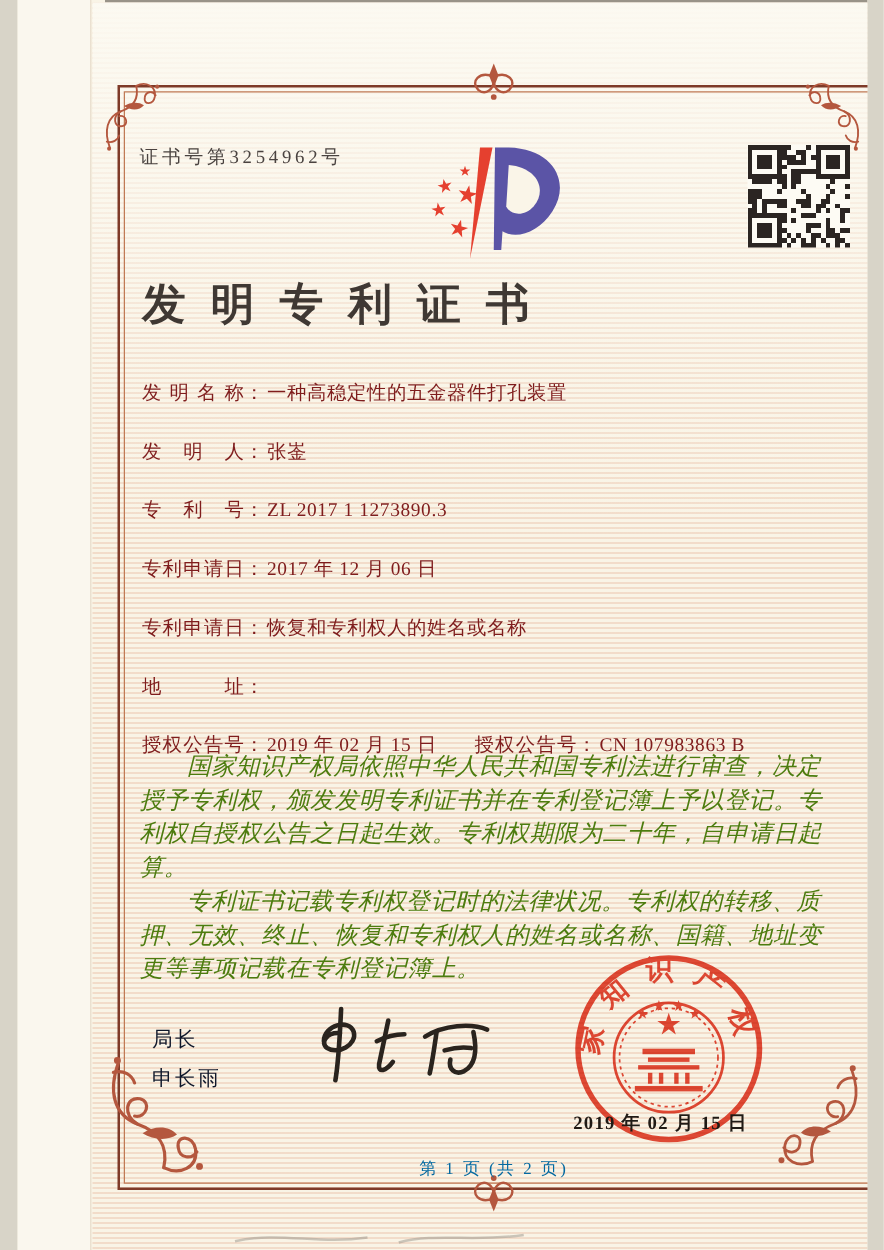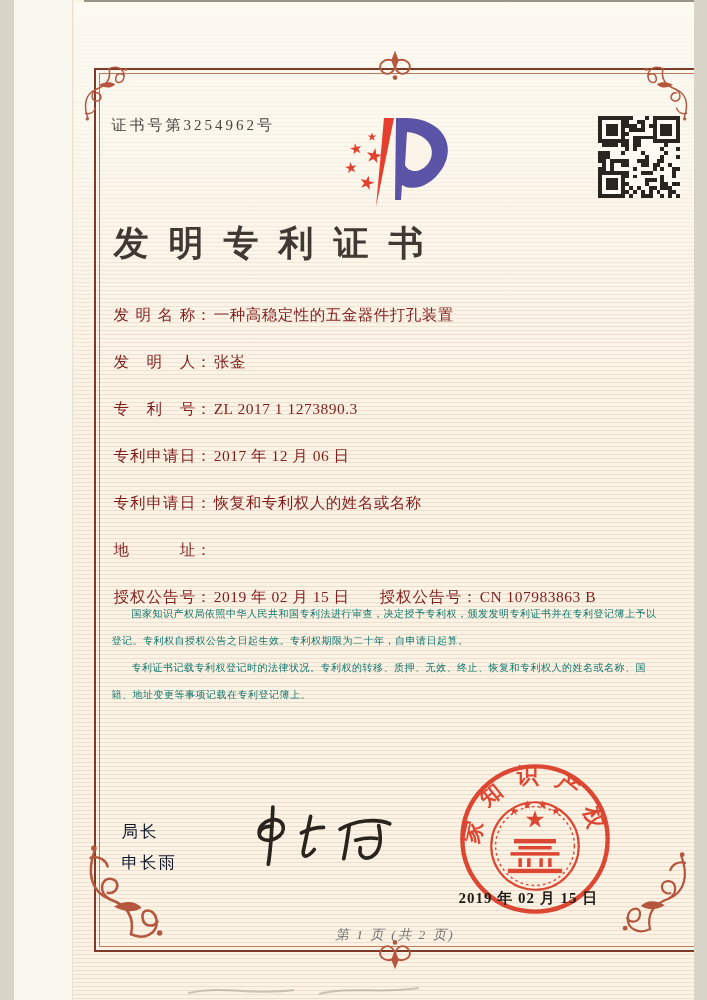--- a/index.html
+++ b/index.html
@@ -21,27 +21,27 @@
   .qr{position:absolute;left:584px;top:116px;width:82px;height:82px;background:#fdfbf4;}
   .qr svg{width:100%;height:100%;display:block;}
   .title{position:absolute;left:80px;top:220px;width:603px;text-align:left;font-size:35px;font-weight:700;
          letter-spacing:20px;text-indent:20px;color:#3f3833;}
   .fields{position:absolute;left:100px;top:303px;width:545px;font-size:15.5px;color:#7f1d1d;}
   .frow{display:flex;margin-bottom:24px;line-height:23px;letter-spacing:.5px;}
   .pair{display:flex;}
   .flabel{display:inline-block;width:5.3em;text-align:justify;text-align-last:justify;white-space:nowrap;}
   .colon{margin-right:2px;}
   .fvalue{flex:1;}
-  .paras{position:absolute;left:98px;top:600px;width:547px;font-size:10px;line-height:27px;color:#0f766e;letter-spacing:.5px;}
+  .paras{position:absolute;left:98px;top:600px;width:547px;font-size:19px;line-height:27px;color:#4d7c0f;letter-spacing:.5px;font-style:italic;}
   .paras p{margin:0;text-indent:2em;}
   .signer{position:absolute;left:108px;top:816px;font-size:16.5px;line-height:31px;letter-spacing:2px;color:#0f172a;}
   .signature{position:absolute;left:212px;top:798px;width:195px;height:92px;}
   .seal{position:absolute;left:444px;top:762px;width:154px;height:154px;opacity:.92;mix-blend-mode:multiply;}
   .seal-date{position:absolute;left:445px;top:889px;width:160px;font-size:15px;font-weight:700;color:#201a15;letter-spacing:1px;z-index:7;}
-  .page-ind{position:absolute;left:80px;top:926px;width:603px;text-align:center;font-size:13.5px;letter-spacing:2px;color:#737373;font-style:italic;}
+  .page-ind{position:absolute;left:80px;top:926px;width:603px;text-align:center;font-size:13.5px;letter-spacing:2px;color:#0369a1;}
   .back-note{position:absolute;left:80px;top:1019px;width:580px;text-align:center;font-size:15px;letter-spacing:3px;color:#4e443c;}
   .scan-bottom{position:absolute;left:170px;top:982px;width:270px;height:16px;opacity:.5;}
   .z5{z-index:5;} .z6{z-index:6;}
 </style>
 </head>
 <body>
 
 <div id="page">
 
   <svg width="0" height="0" style="position:absolute" aria-hidden="true">

